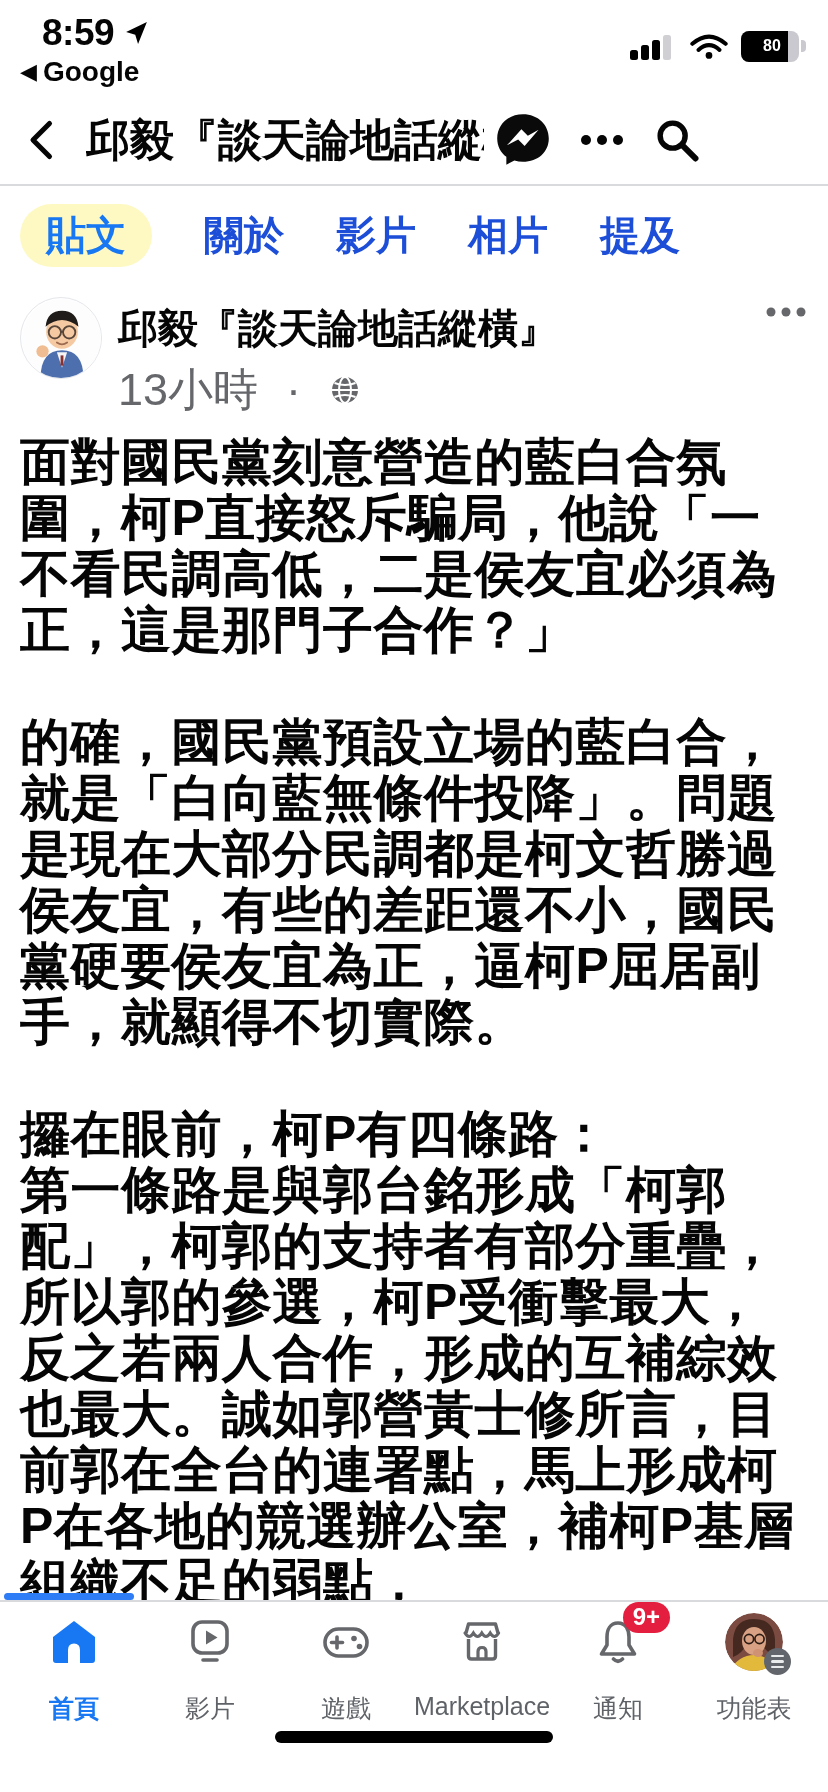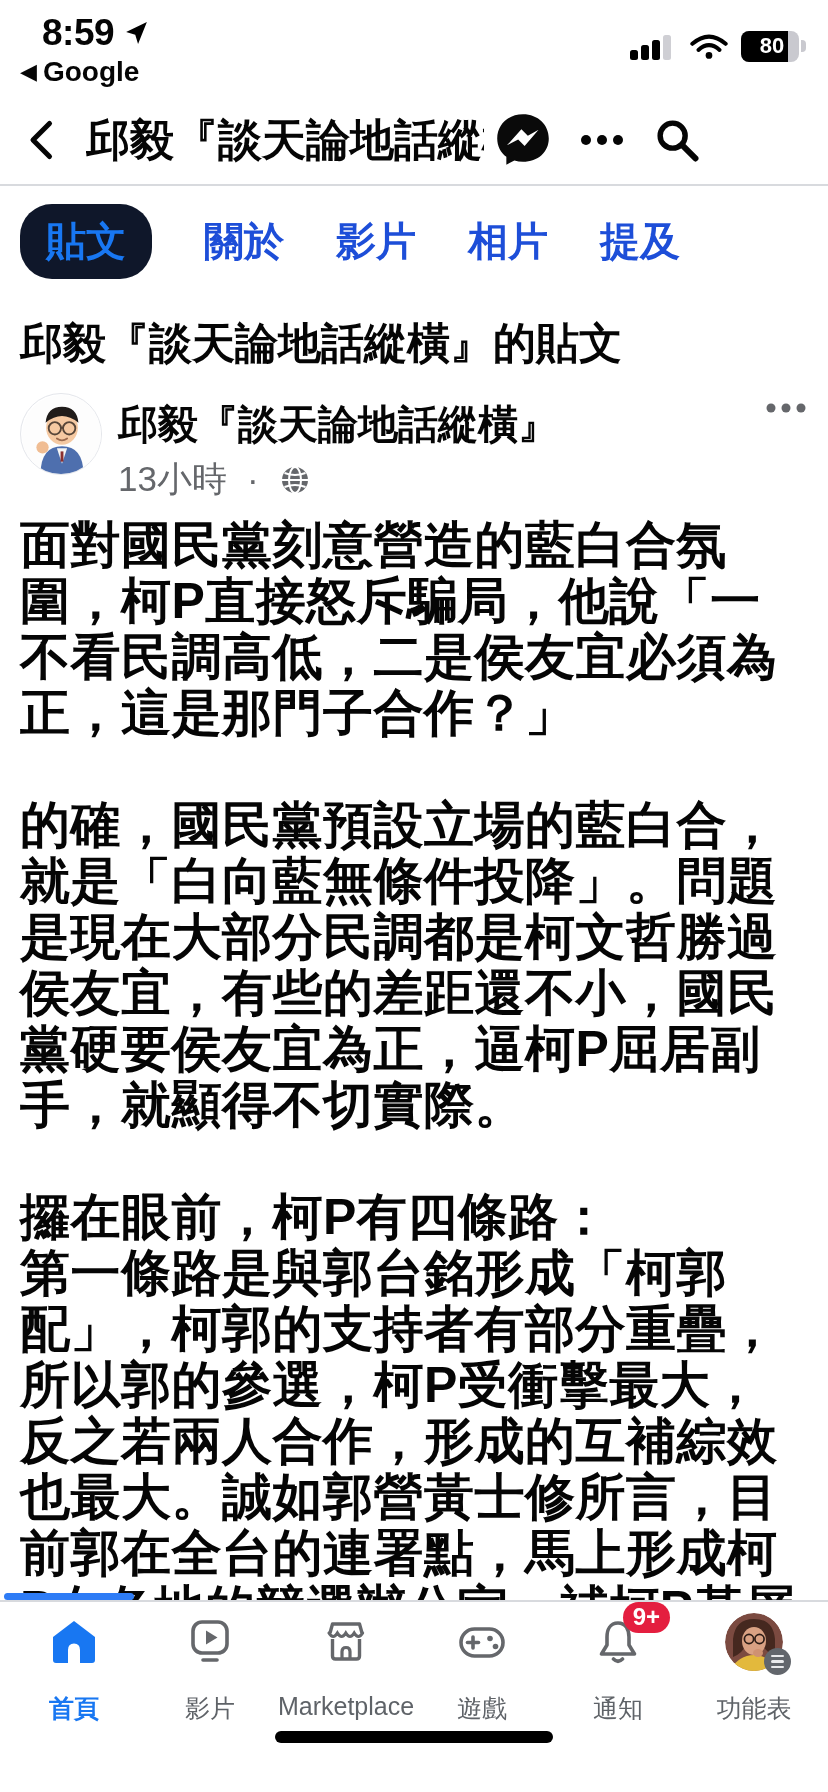--- a/index.html
+++ b/index.html
@@ -10,47 +10,47 @@
   
   .status-bar { position:relative; height:96px; }
   .time-row { position:absolute; left:42px; top:12px; display:flex; align-items:center; gap:9px; }
   .time { font-size:37px; font-weight:700; letter-spacing:-0.5px; }
   .back-app { position:absolute; left:20px; top:56px; display:flex; align-items:center; gap:6px;
     font-size:28px; font-weight:600; }
   .back-app .tri { font-size:22px; }
   .sb-right { position:absolute; right:22px; top:30px; display:flex; align-items:center; gap:12px; }
   .battery { display:flex; align-items:center; }
   .bat-body { width:58px; height:31px; border-radius:8px; overflow:hidden; display:flex; background:#c9c9cf; }
-  .bat-fill { width:47px; background:#000; color:#fff; font-size:22px; font-weight:700;
+  .bat-fill { width:47px; background:#000; color:#fff; font-size:16px; font-weight:700;
     display:flex; align-items:center; justify-content:center;padding-left:15px; }
   .bat-cap { width:5px; height:12px; background:#c9c9cf; border-radius:0 4px 4px 0; margin-left:2px; }
 
   
   .nav { height:88px; display:flex; align-items:center; padding:0 22px; }
   .nav-back { width:64px; display:flex; align-items:center; }
   .nav-title { flex:1; text-align:center; font-size:44px; font-weight:700; white-space:nowrap;
     overflow:hidden; }
   .nav-icons { display:flex; align-items:center; gap:26px; margin-left:10px; padding-right:104px; }
   .divider { height:2px; background:#d8dade; }
 
   
   .tabs { display:flex; align-items:center; gap:52px; padding:18px 0 18px 20px; }
   .tab { font-size:40px; font-weight:600; color:#1d4ed8; white-space:nowrap; }
-  .tab.active { background:#0f172a; color:#1877F2; padding:10px 26px; border-radius:32px;font-family:Liberation Mono, monospace; }
+  .tab.active { background:#fef9c3; color:#1877F2; padding:4px 26px; border-radius:32px;font-family:Liberation Mono, monospace; }
 
   
   .section-title { padding:18px 20px 8px; font-size:43px; font-weight:700; }
 
   
   .post-header { display:flex; padding:12px 20px 0; }
   .avatar { width:82px; height:82px; border-radius:50%; overflow:hidden; flex:0 0 82px;
     border:1px solid #e4e6eb; background:#fff; }
   .post-info { margin-left:16px; flex:1; min-width:0; }
   .post-name { font-size:40px; font-weight:700; margin-top:4px; white-space:nowrap; }
-  .post-meta { display:flex; align-items:center; gap:20px; color:#65676B; font-size:35px; margin-top:4px; }
+  .post-meta { display:flex; align-items:center; gap:28px; color:#65676B; font-size:45px; margin-top:4px; }
   .post-more { color:#65676B; padding-top:8px; letter-spacing:2px; }
   .post-body { padding:14px 20px 0; font-size:50px; line-height:56px; font-weight:600;
     white-space:pre-line; letter-spacing:0.5px; }
 
   
   .tabbar { position:absolute; left:0; right:0; bottom:0; height:152px; background:#fff;
     border-top:2px solid #d8dade; display:flex; padding:14px 6px 0; z-index:5; }
   .active-line { position:absolute; top:-9px; left:4px; width:130px; height:7px;
     background:#2e7cf6; border-radius:4px; }
   .tb-item { flex:1; display:flex; flex-direction:column; align-items:center; }
@@ -130,21 +130,20 @@
   <div class="divider"></div>
 
   <div class="tabs">
     <div class="tab active">貼文</div>
     <div class="tab">關於</div>
     <div class="tab">影片</div>
     <div class="tab">相片</div>
     <div class="tab">提及</div>
   </div>
 
-  <div class="section-title">邱毅『談天論地話縱橫』的貼文</div>
 
   <div class="post-header">
     <div class="avatar">
       <svg width="82" height="82" viewBox="0 0 80 80">
         <circle cx="40" cy="40" r="39" fill="#fdfdfd"></circle>
         <path d="M19 79 Q19 51 40 51 Q61 51 61 79 Z" fill="#4e6fae"></path>
         <polygon points="35,53 45,53 40,68" fill="#f5f5f5"></polygon>
         <rect x="38.6" y="56" width="2.8" height="10" fill="#8a3030"></rect>
         <circle cx="21" cy="52" r="6" fill="#f0bd93"></circle>
         <ellipse cx="40" cy="33" rx="15.5" ry="16.5" fill="#f5c9a2"></ellipse>
@@ -203,41 +202,41 @@
           <rect x="7" y="4" width="34" height="31" rx="9" fill="none" stroke="#65676B" stroke-width="3.6"></rect>
           <polygon points="20,12.5 31.5,19.5 20,26.5" fill="#65676B"></polygon>
           <line x1="17" y1="42" x2="31" y2="42" stroke="#65676B" stroke-width="3.6" stroke-linecap="round"></line>
         </svg>
       </div>
       <div class="tb-label">影片</div>
     </div>
 
     <div class="tb-item">
       <div class="tb-icon">
-        <svg width="48" height="48" viewBox="0 0 48 48">
-          <path d="M8 15 L10.5 6 H37.5 L40 15" fill="none" stroke="#65676B" stroke-width="3.4" stroke-linejoin="round"></path>
-          <path d="M7 15 q4.2 7 8.4 0 q4.2 7 8.4 0 q4.2 7 8.4 0 q4.2 7 8.4 0" fill="none" stroke="#65676B" stroke-width="3.2" stroke-linecap="round"></path>
-          <path d="M10.5 21 V38 Q10.5 41 13.5 41 H34.5 Q37.5 41 37.5 38 V21" fill="none" stroke="#65676B" stroke-width="3.4"></path>
-          <path d="M20 41 v-7.5 q0 -4 4 -4 q4 0 4 4 V41" fill="none" stroke="#65676B" stroke-width="3.2"></path>
-        </svg>
-      </div>
-      <div class="tb-label">Marketplace</div>
-    </div>
-
-    <div class="tb-item">
-      <div class="tb-icon">
         <svg width="50" height="44" viewBox="0 0 50 44">
           <rect x="4" y="9" width="42" height="27" rx="13.5" fill="none" stroke="#65676B" stroke-width="3.6"></rect>
           <line x1="16" y1="17" x2="16" y2="28" stroke="#65676B" stroke-width="3.6" stroke-linecap="round"></line>
           <line x1="10.5" y1="22.5" x2="21.5" y2="22.5" stroke="#65676B" stroke-width="3.6" stroke-linecap="round"></line>
           <circle cx="33" cy="18.5" r="2.8" fill="#65676B"></circle>
           <circle cx="38.5" cy="26.5" r="2.8" fill="#65676B"></circle>
         </svg>
       </div>
       <div class="tb-label">遊戲</div>
+    </div>
+
+    <div class="tb-item">
+      <div class="tb-icon">
+        <svg width="48" height="48" viewBox="0 0 48 48">
+          <path d="M8 15 L10.5 6 H37.5 L40 15" fill="none" stroke="#65676B" stroke-width="3.4" stroke-linejoin="round"></path>
+          <path d="M7 15 q4.2 7 8.4 0 q4.2 7 8.4 0 q4.2 7 8.4 0 q4.2 7 8.4 0" fill="none" stroke="#65676B" stroke-width="3.2" stroke-linecap="round"></path>
+          <path d="M10.5 21 V38 Q10.5 41 13.5 41 H34.5 Q37.5 41 37.5 38 V21" fill="none" stroke="#65676B" stroke-width="3.4"></path>
+          <path d="M20 41 v-7.5 q0 -4 4 -4 q4 0 4 4 V41" fill="none" stroke="#65676B" stroke-width="3.2"></path>
+        </svg>
+      </div>
+      <div class="tb-label">Marketplace</div>
     </div>
 
     <div class="tb-item">
       <div class="tb-icon">
         <svg width="48" height="48" viewBox="0 0 48 48">
           <path d="M24 5 C16 5 13 12 13 19 v8 l-5.5 9 h33 l-5.5 -9 v-8 C35 12 32 5 24 5 Z" fill="none" stroke="#65676B" stroke-width="3.6" stroke-linejoin="round"></path>
           <path d="M19.5 41 q4.5 4.5 9 0" fill="none" stroke="#65676B" stroke-width="3.6" stroke-linecap="round"></path>
         </svg>
         <div class="badge">9+</div>
       </div>

